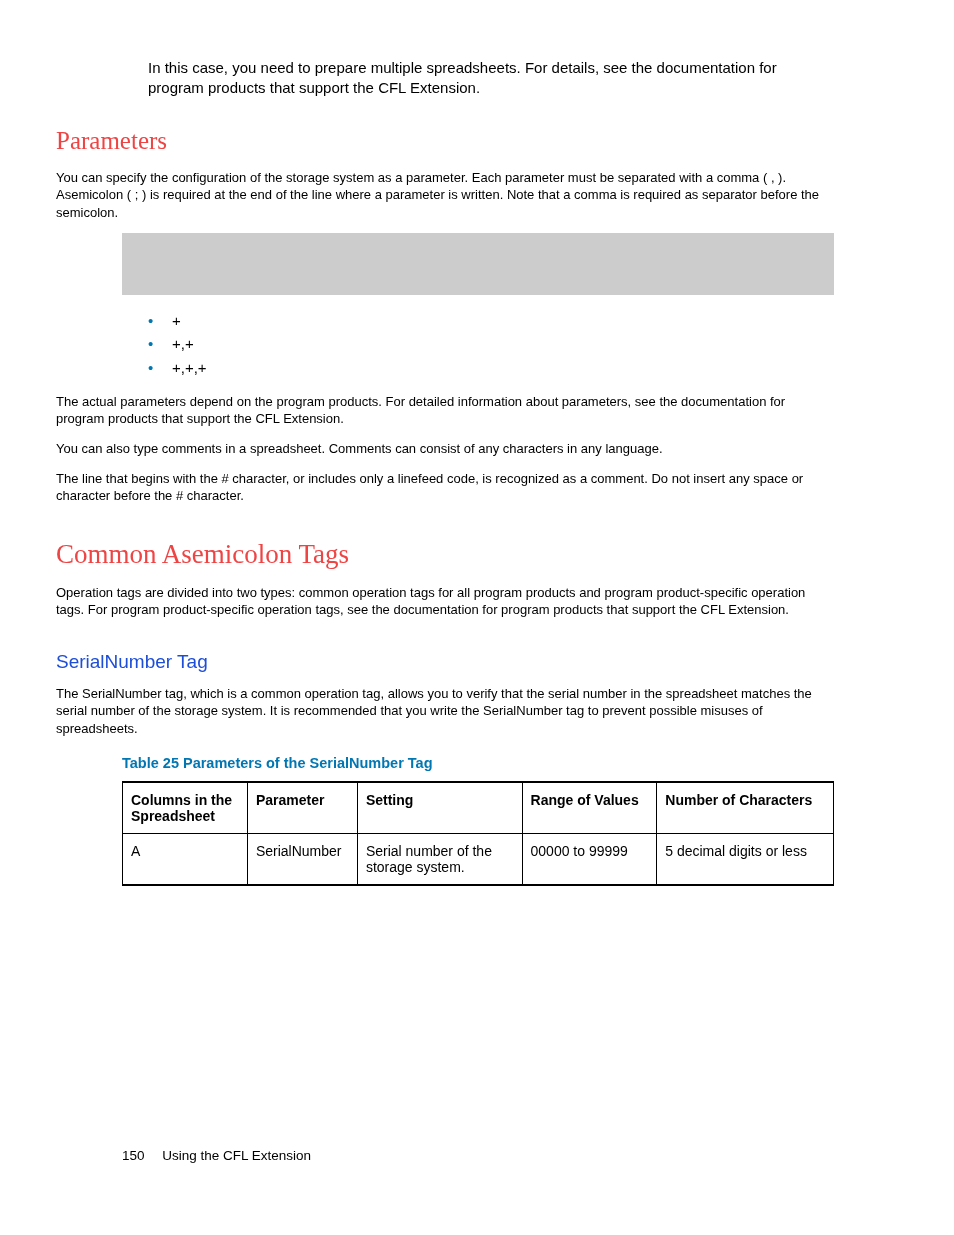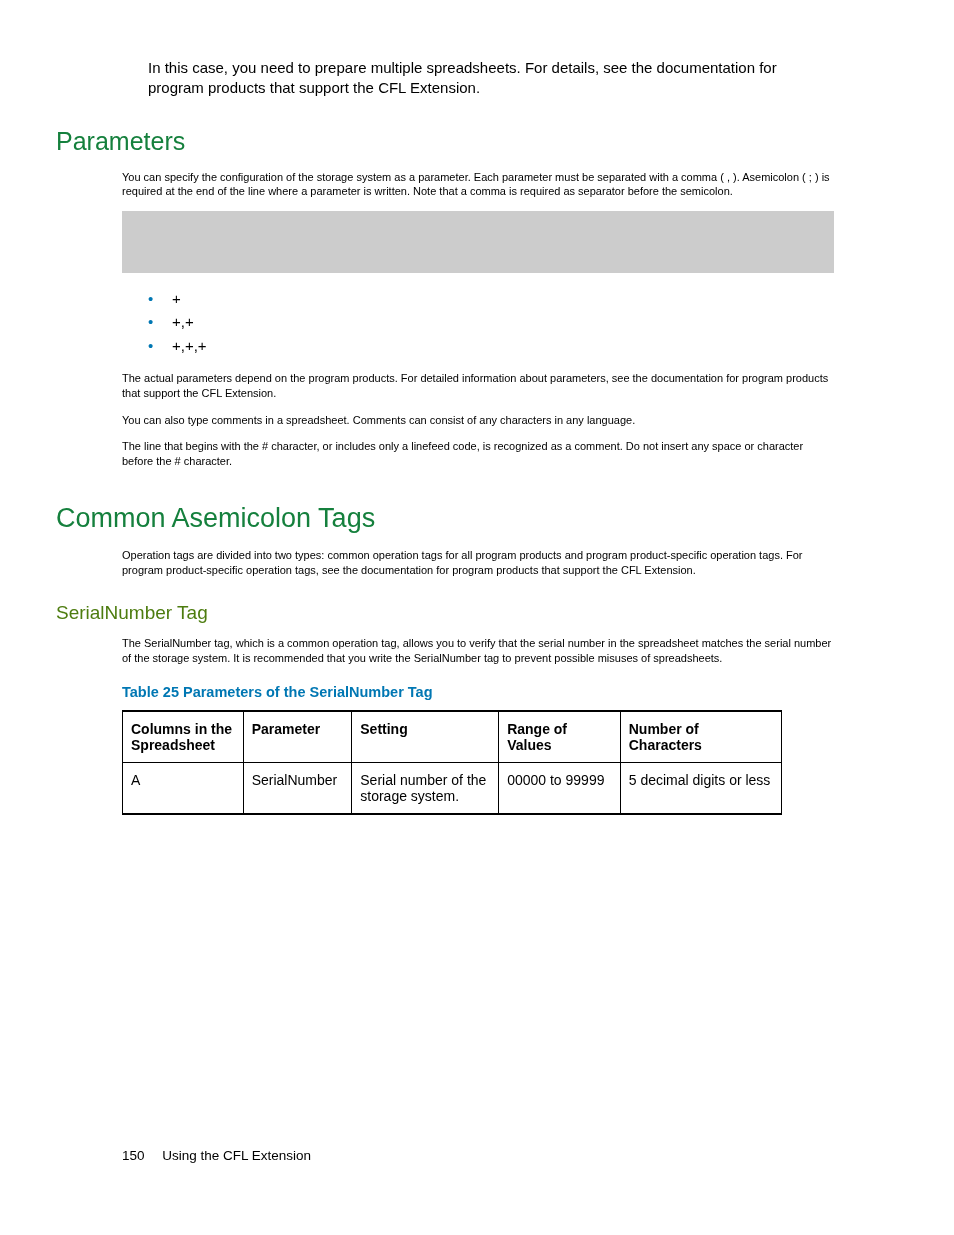--- a/index.html
+++ b/index.html
@@ -15,43 +15,42 @@
     padding: 58px 100px 8px 56px;
   }
   .intro-text {
     margin-left: 92px;
     margin-right: 20px;
     font-size: 15px;
     line-height: 1.35;
     margin-bottom: 28px;
   }
   h2 {
-    font-family: Liberation Sans, sans-serif;
+    font-family: Liberation Serif, serif;
     font-weight: 400;
-    color: #15803d;
+    color: #ef4444;
     font-size: 25px;
     margin-bottom: 14px;
   }
   h2.bigger {
     font-size: 27px;
     margin-top: 34px;
     margin-bottom: 14px;
   }
   h3 {
     font-family: Arial, Helvetica, sans-serif;
     font-weight: 400;
-    color: #4d7c0f;
+    color: #1d4ed8;
     font-size: 19px;
-    margin-top: 24px;
+    margin-top: 32px;
     margin-bottom: 12px;
   }
   .body-text {
-    margin-left: 66px;
     margin-right: 20px;
-    font-size: 11px;
+    font-size: 13px;
     line-height: 1.35;
     margin-bottom: 12px;
   }
   .gray-box {
     margin-left: 66px;
     margin-right: 20px;
     background: #cccccc;
     height: 62px;
     margin-bottom: 14px;
   }
@@ -76,21 +75,21 @@
   .tbl-caption {
     margin-left: 66px;
     color: #0077b3;
     font-weight: bold;
     font-size: 14.5px;
     margin-top: 18px;
     margin-bottom: 10px;
   }
   table.partable {
     margin-left: 66px;
-    width: 660px;
+    width: 712px;
     border-collapse: collapse;
     font-size: 14px;
   }
   table.partable th, table.partable td {
     border-left: 1px solid #000;
     border-right: 1px solid #000;
     padding: 9px 8px 9px 8px;
     vertical-align: top;
     text-align: left;
   }

